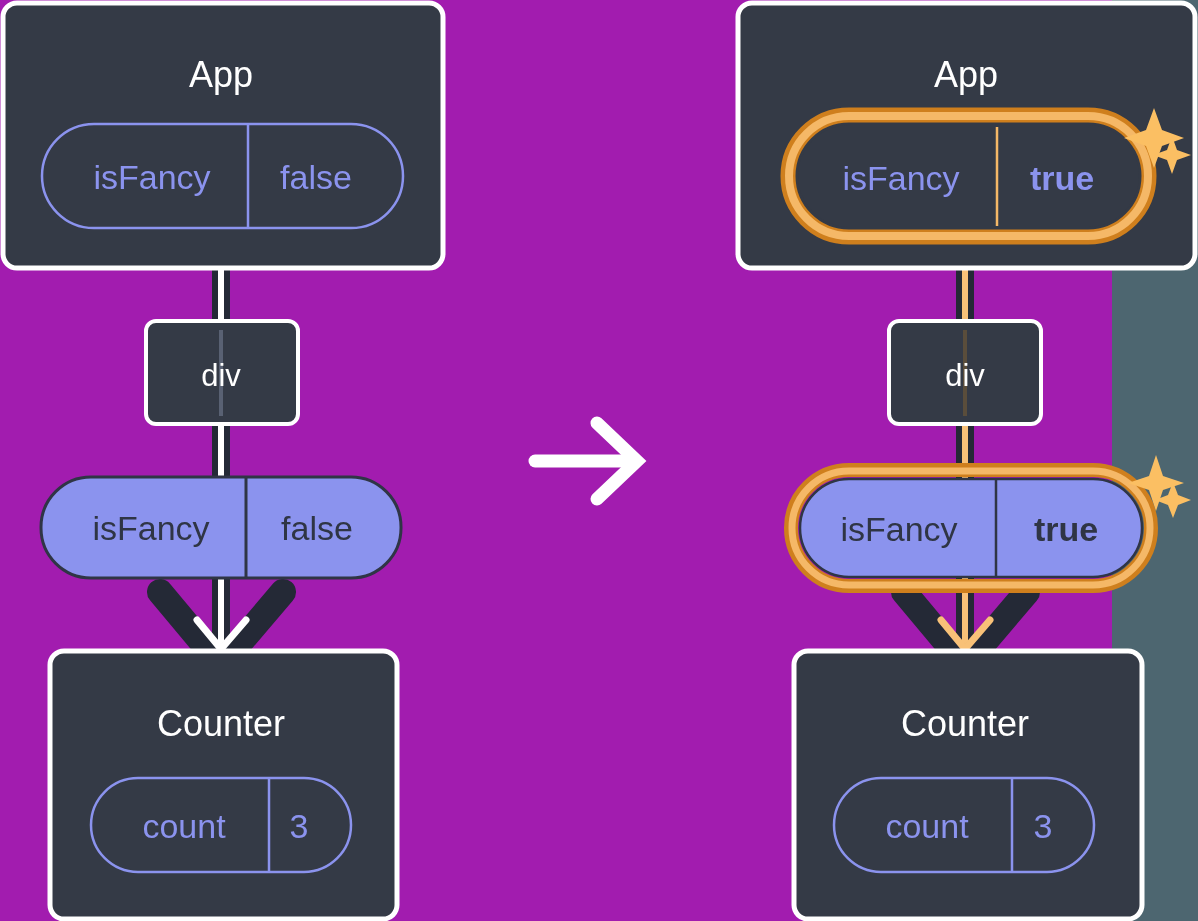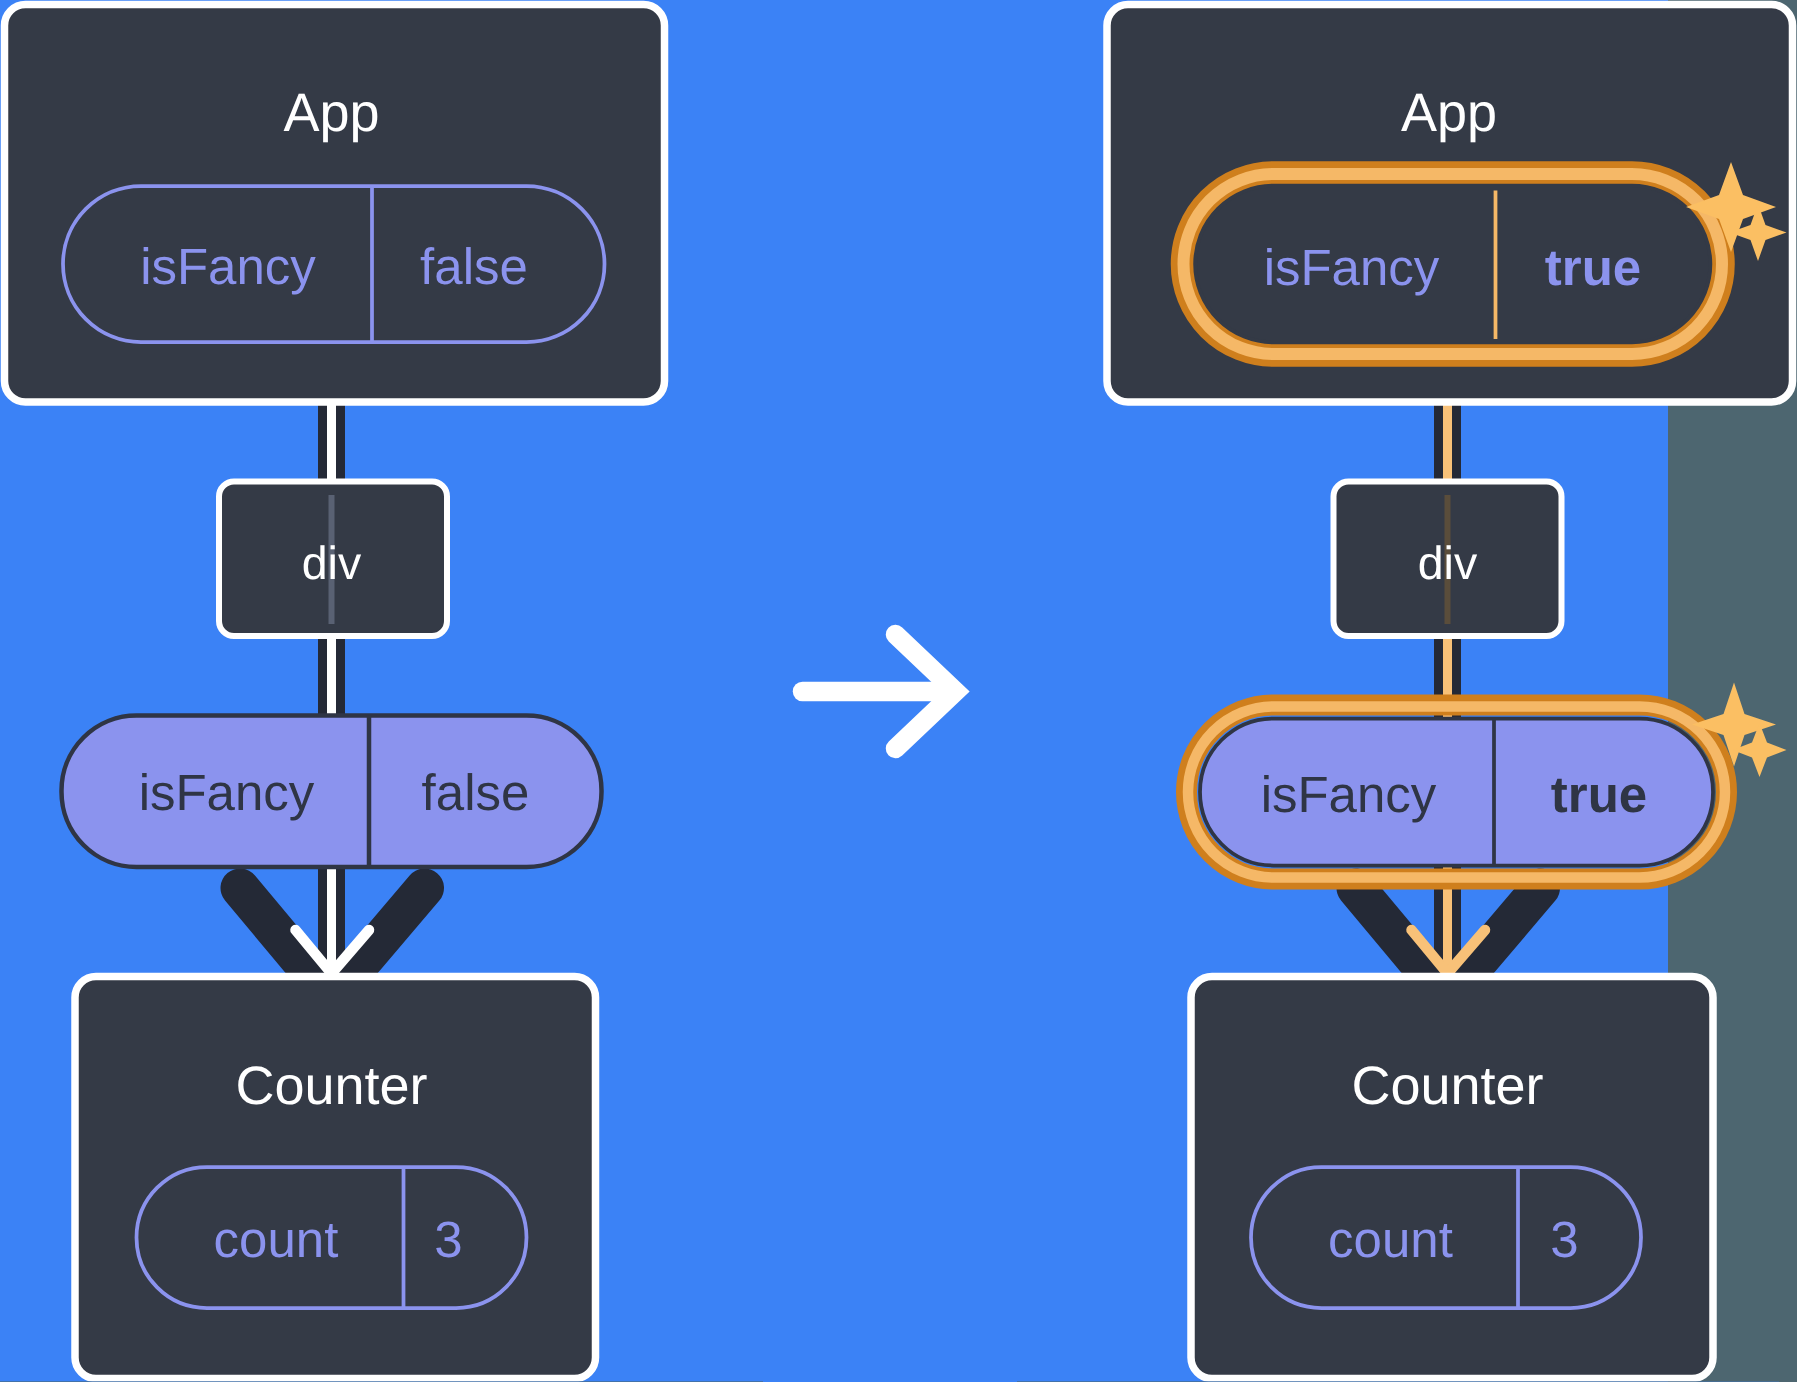--- a/index.html
+++ b/index.html
@@ -10,21 +10,21 @@
   body {
     width: 1198px;
     height: 921px;
     overflow: hidden;
     font-family: "Liberation Sans", sans-serif;
   }
   #stage {
     position: relative;
     width: 1112px;
     height: 921px;
-    background: #3b82f6;
+    background: #a21caf;
   }
   svg.diagram {
     position: absolute;
     left: 0;
     top: 0;
     width: 1198px;
     height: 921px;
     display: block;
   }
   .t-title {

